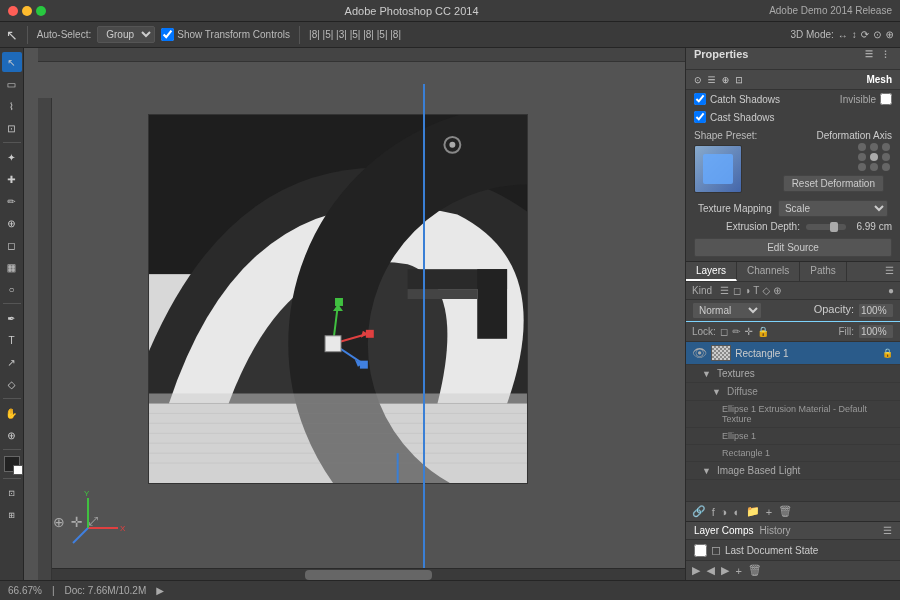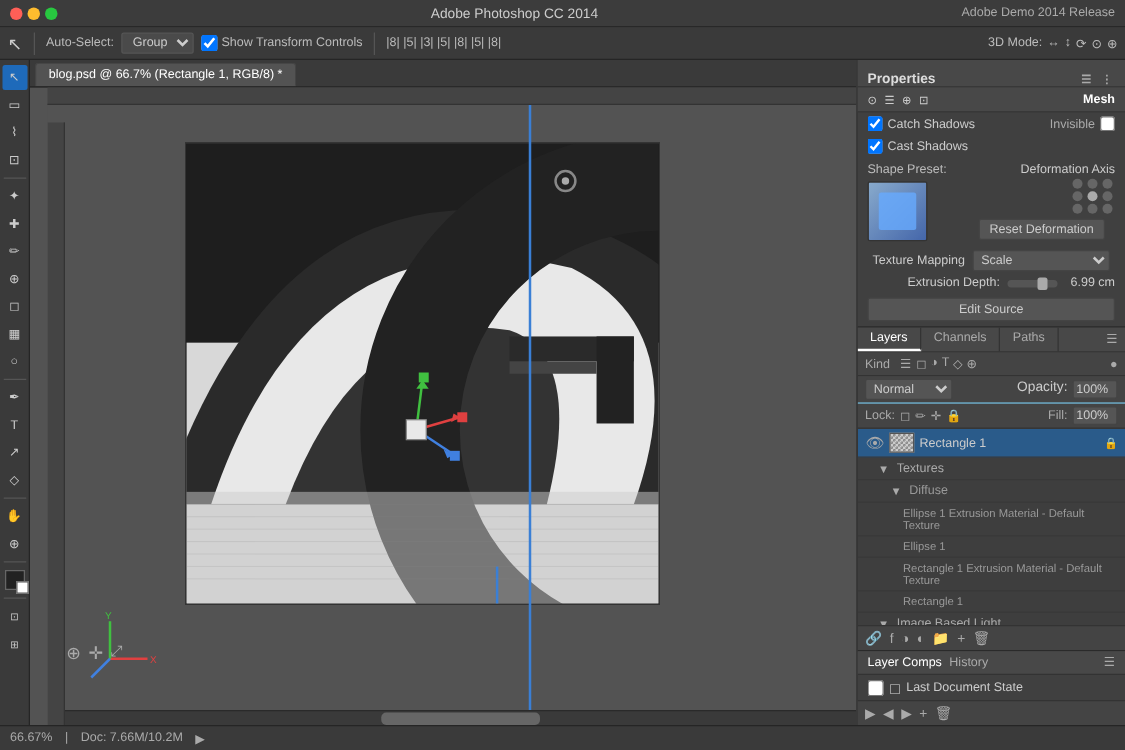--- a/index.html
+++ b/index.html
@@ -228,21 +228,21 @@
     
     #properties-panel {
       background: #404040;
       border-bottom: 1px solid #2a2a2a;
     }
     .panel-header {
       height: 22px;
       background: #484848;
       border-bottom: 1px solid #333;
       display: flex;
-      align-items: flex-end;
+      align-items: flex-start;
       padding: 0 8px;
       font-size: 11px;
       font-weight: bold;
       color: #ddd;
       gap: 6px;
     }
     .panel-header-icons {
       display: flex;
       gap: 4px;
       margin-left: auto;
@@ -556,23 +556,20 @@
     <div style="width:16px;height:16px;background:#222;border:1px solid #666;position:relative;margin:2px;">
       <div style="width:10px;height:10px;background:#fff;border:1px solid #555;position:absolute;right:-4px;bottom:-4px;"></div>
     </div>
     <div class="tool-separator"></div>
     <div class="tool-icon" style="font-size:8px;">⊡</div>
     <div class="tool-icon" style="font-size:8px;">⊞</div>
   </div>
 
   <div id="canvas-area">
 
-    <div id="tab-bar">
-      <div class="tab-item active">blog.psd @ 66.7% (Rectangle 1, RGB/8) *</div>
-    </div>
 
     <div class="ruler-h" style="position:relative;margin-left:14px;">
 
       <div style="position:absolute;left:0;top:0;right:0;height:14px;display:flex;align-items:center;">
 
         <svg width="100%" height="14" style="position:absolute;left:0;top:0;">
           
         </svg>
       </div>
     </div>
@@ -812,23 +809,20 @@
         </div>
 
         <div class="layer-item sub2" style="padding-left:36px;">
           <span class="layer-name" style="font-size:9px;">Ellipse 1 Extrusion Material - Default Texture</span>
         </div>
 
         <div class="layer-item sub2" style="padding-left:36px;">
           <span class="layer-name" style="font-size:9px;">Ellipse 1</span>
         </div>
 
-        <div class="layer-item sub2" style="padding-left:36px;">
-          <span class="layer-name" style="font-size:9px;">Rectangle 1 Extrusion Material - Default Texture</span>
-        </div>
 
         <div class="layer-item sub2" style="padding-left:36px;">
           <span class="layer-name" style="font-size:9px;">Rectangle 1</span>
         </div>
 
         <div class="layer-item sub">
           <span style="color:#aaa;font-size:9px;margin-right:2px;">▼</span>
           <span class="layer-name">Image Based Light</span>
         </div>
 

